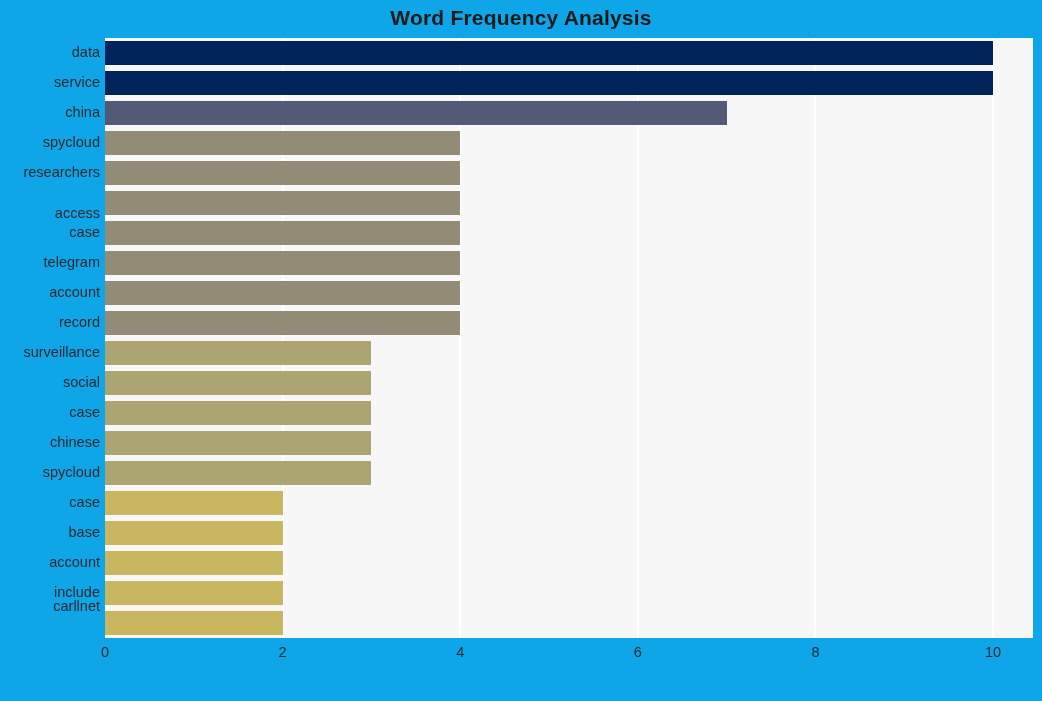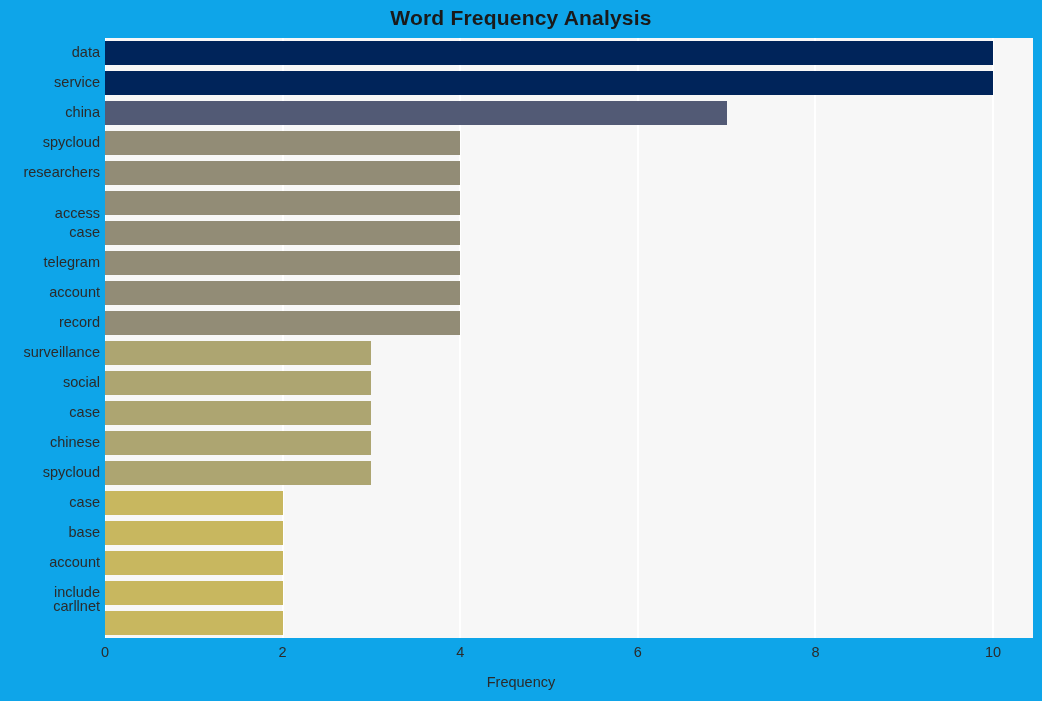--- a/index.html
+++ b/index.html
@@ -207,15 +207,14 @@
 
   <div id="xticks">
       <div class="xtick-label" style="left: 0px;">0</div>
       <div class="xtick-label" style="left: 177.608px;">2</div>
       <div class="xtick-label" style="left: 355.215px;">4</div>
       <div class="xtick-label" style="left: 532.823px;">6</div>
       <div class="xtick-label" style="left: 710.431px;">8</div>
       <div class="xtick-label" style="left: 888.038px;">10</div>
     </div>
 
-  <div id="xaxis-label">Frequency</div>
 
 </div>
 
 </body></html>

